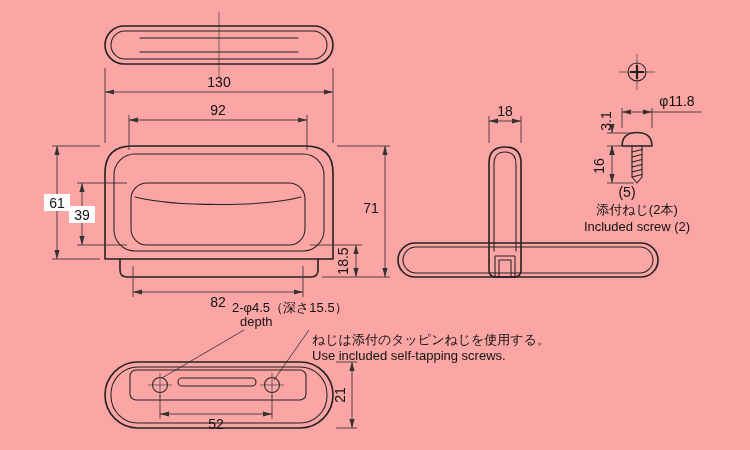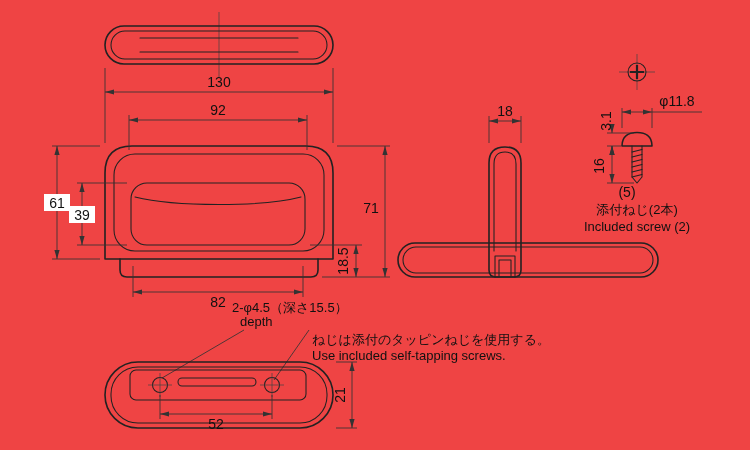--- a/index.html
+++ b/index.html
@@ -1,16 +1,16 @@
 <!DOCTYPE html>
 <html><head>
 <meta charset="utf-8">
 <style>
   html,body{margin:0;padding:0;background:#ffffff;}
-  .page{width:750px;height:450px;background:#ef4444;position:relative;overflow:hidden;
+  .page{width:750px;height:450px;background:#fca5a5;position:relative;overflow:hidden;
         font-family:"Liberation Sans",sans-serif;}
   svg text{font-family:"Liberation Sans","DejaVu Sans",sans-serif;fill:#111;}
   .outline{fill:none;stroke:#222;stroke-width:1.6;stroke-linejoin:round;stroke-linecap:round;}
   .inner{fill:none;stroke:#222;stroke-width:1.05;stroke-linejoin:round;stroke-linecap:round;}
   .dim{stroke:#333;stroke-width:0.85;fill:none;}
   .cl{stroke:#444;stroke-width:0.7;fill:none;}
   .dimtext{font-size:14px;}
   .notetext{font-size:13px;}
   .mask{fill:#fff;stroke:none;}
 </style>

